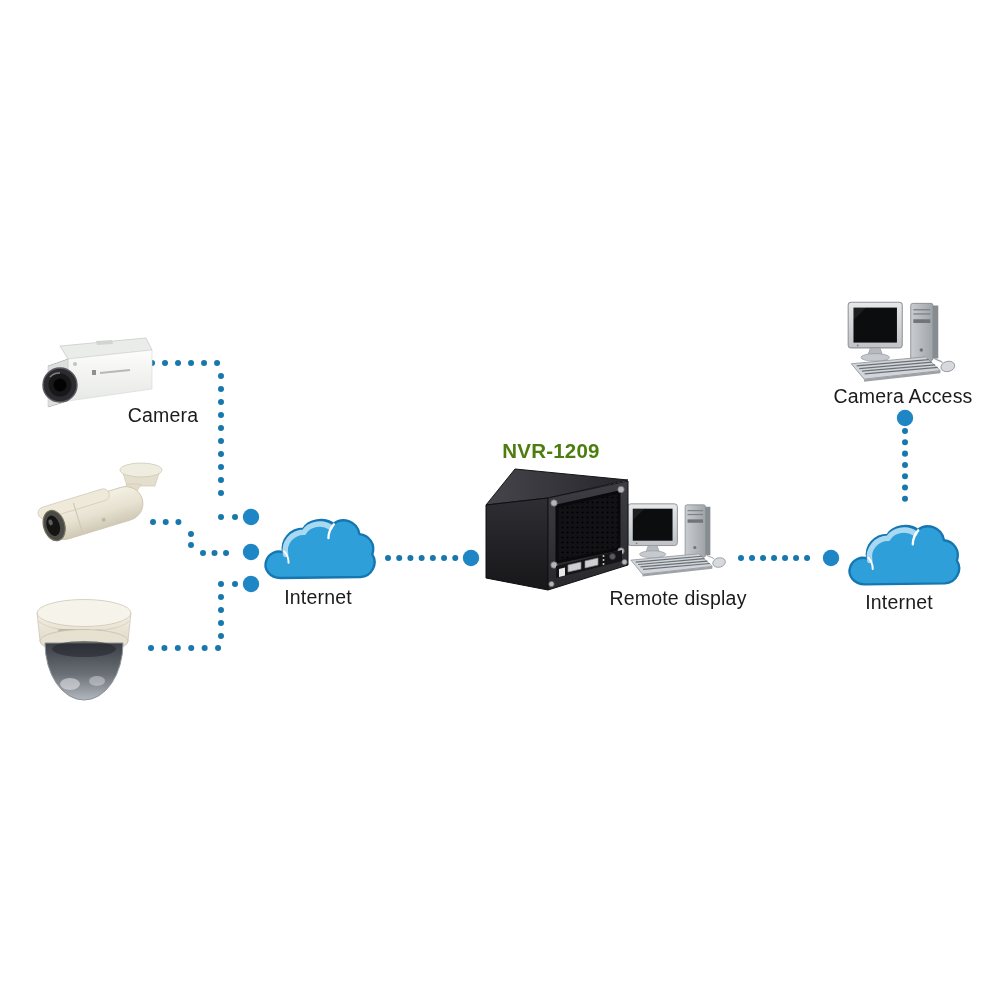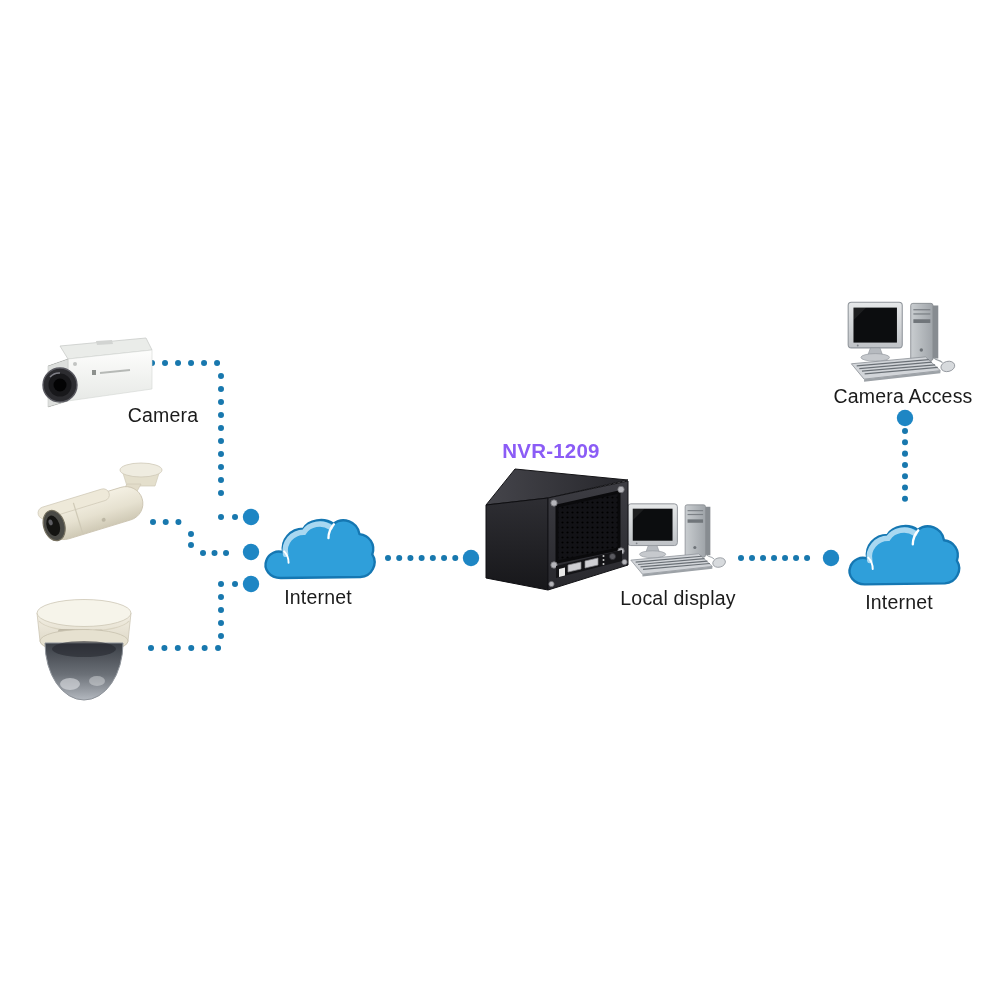--- a/index.html
+++ b/index.html
@@ -23,21 +23,21 @@
     transform: translateX(-50%);
     white-space: nowrap;
     font-size: 19.5px;
     line-height: 1.15;
     color: #1b1b1b;
     letter-spacing: 0.2px;
   }
   .label--bold {
     font-weight: bold;
     font-size: 20.5px;
-    color: #8b5cf6;
+    color: #4d7c0f;
     text-align: right;
   }
 </style>
 </head>
 <body>
 
 <div class="stage">
 
   <svg class="diagram" viewBox="0 0 1000 1000" aria-hidden="true">
     <defs>
@@ -242,19 +242,19 @@
 
     <use href="#pc" transform="translate(845,297) scale(1.06)"></use>
   </svg>
 
   <div class="label" style="left:131px; top:404px;margin-left:32px;">Camera</div>
 
   <div class="label" style="left:318px; top:586px;">Internet</div>
 
   <div class="label label--bold" style="left:551px; top:439px;">NVR-1209</div>
 
-  <div class="label" style="left:678px; top:587px;">Local display</div>
+  <div class="label" style="left:678px; top:587px;">Remote display</div>
 
   <div class="label" style="left:899px; top:591px;">Internet</div>
 
   <div class="label" style="left:903px; top:385px;">Camera Access</div>
 
 </div>
 
 </body></html>

